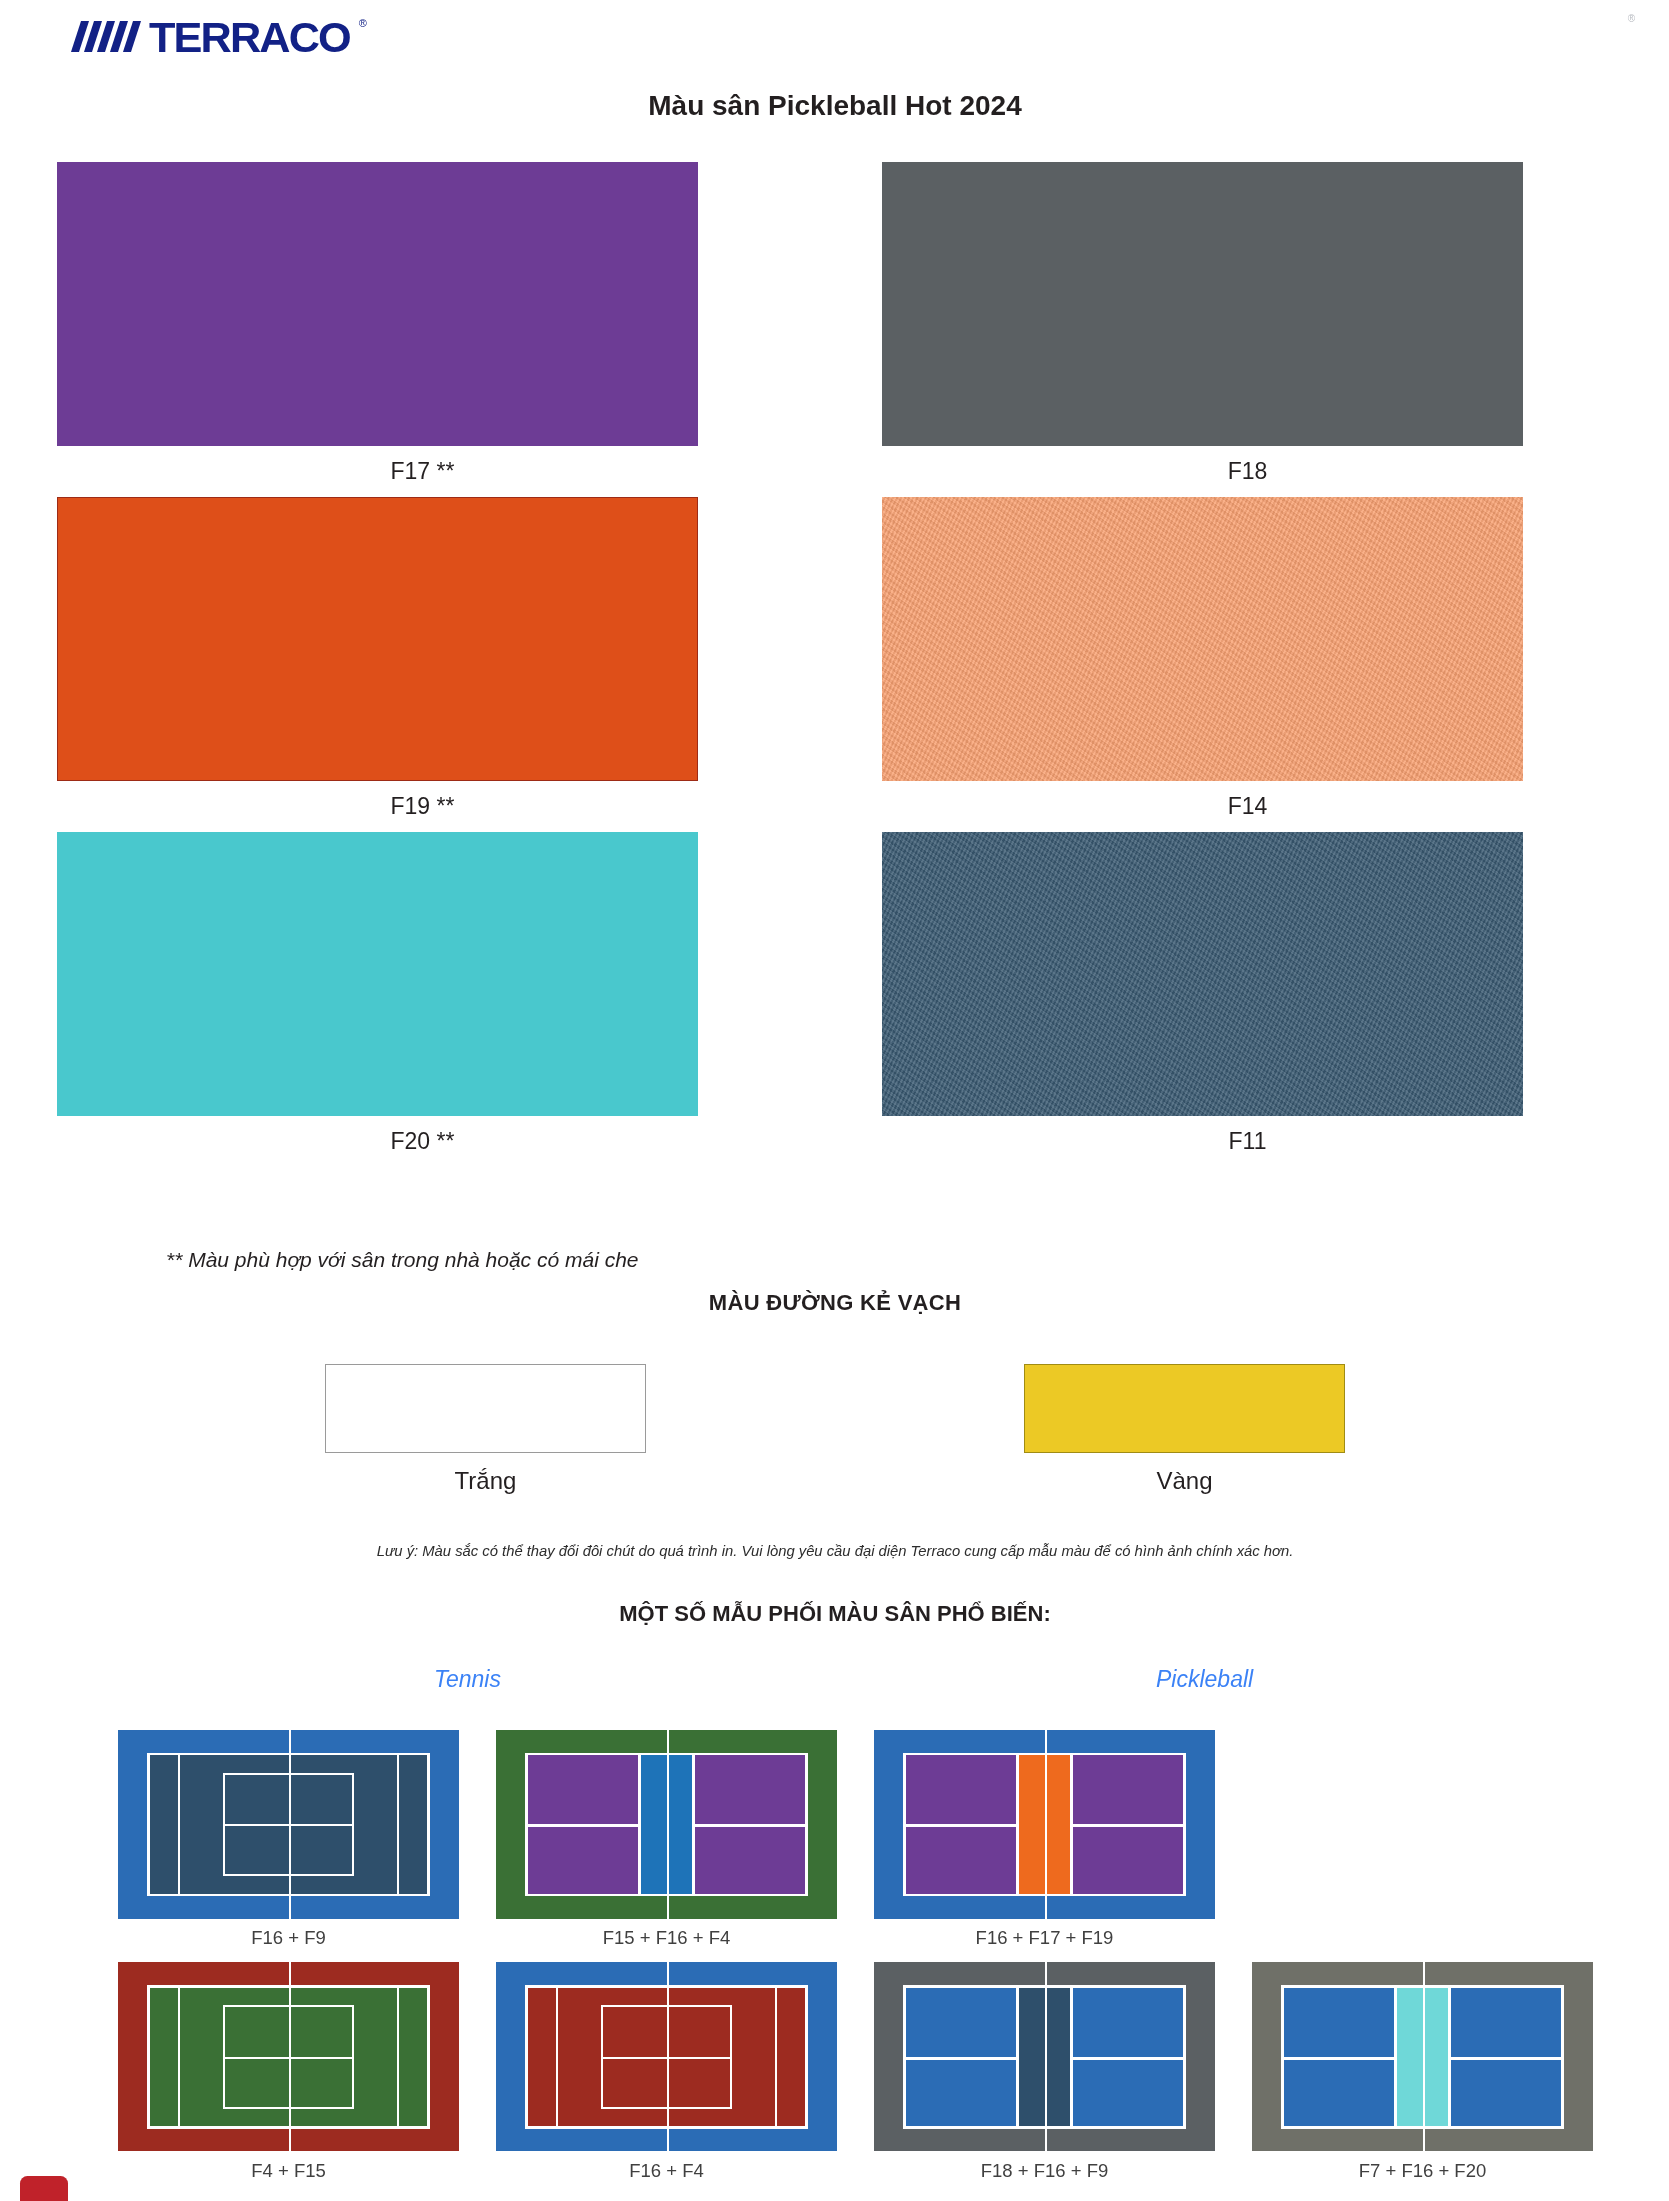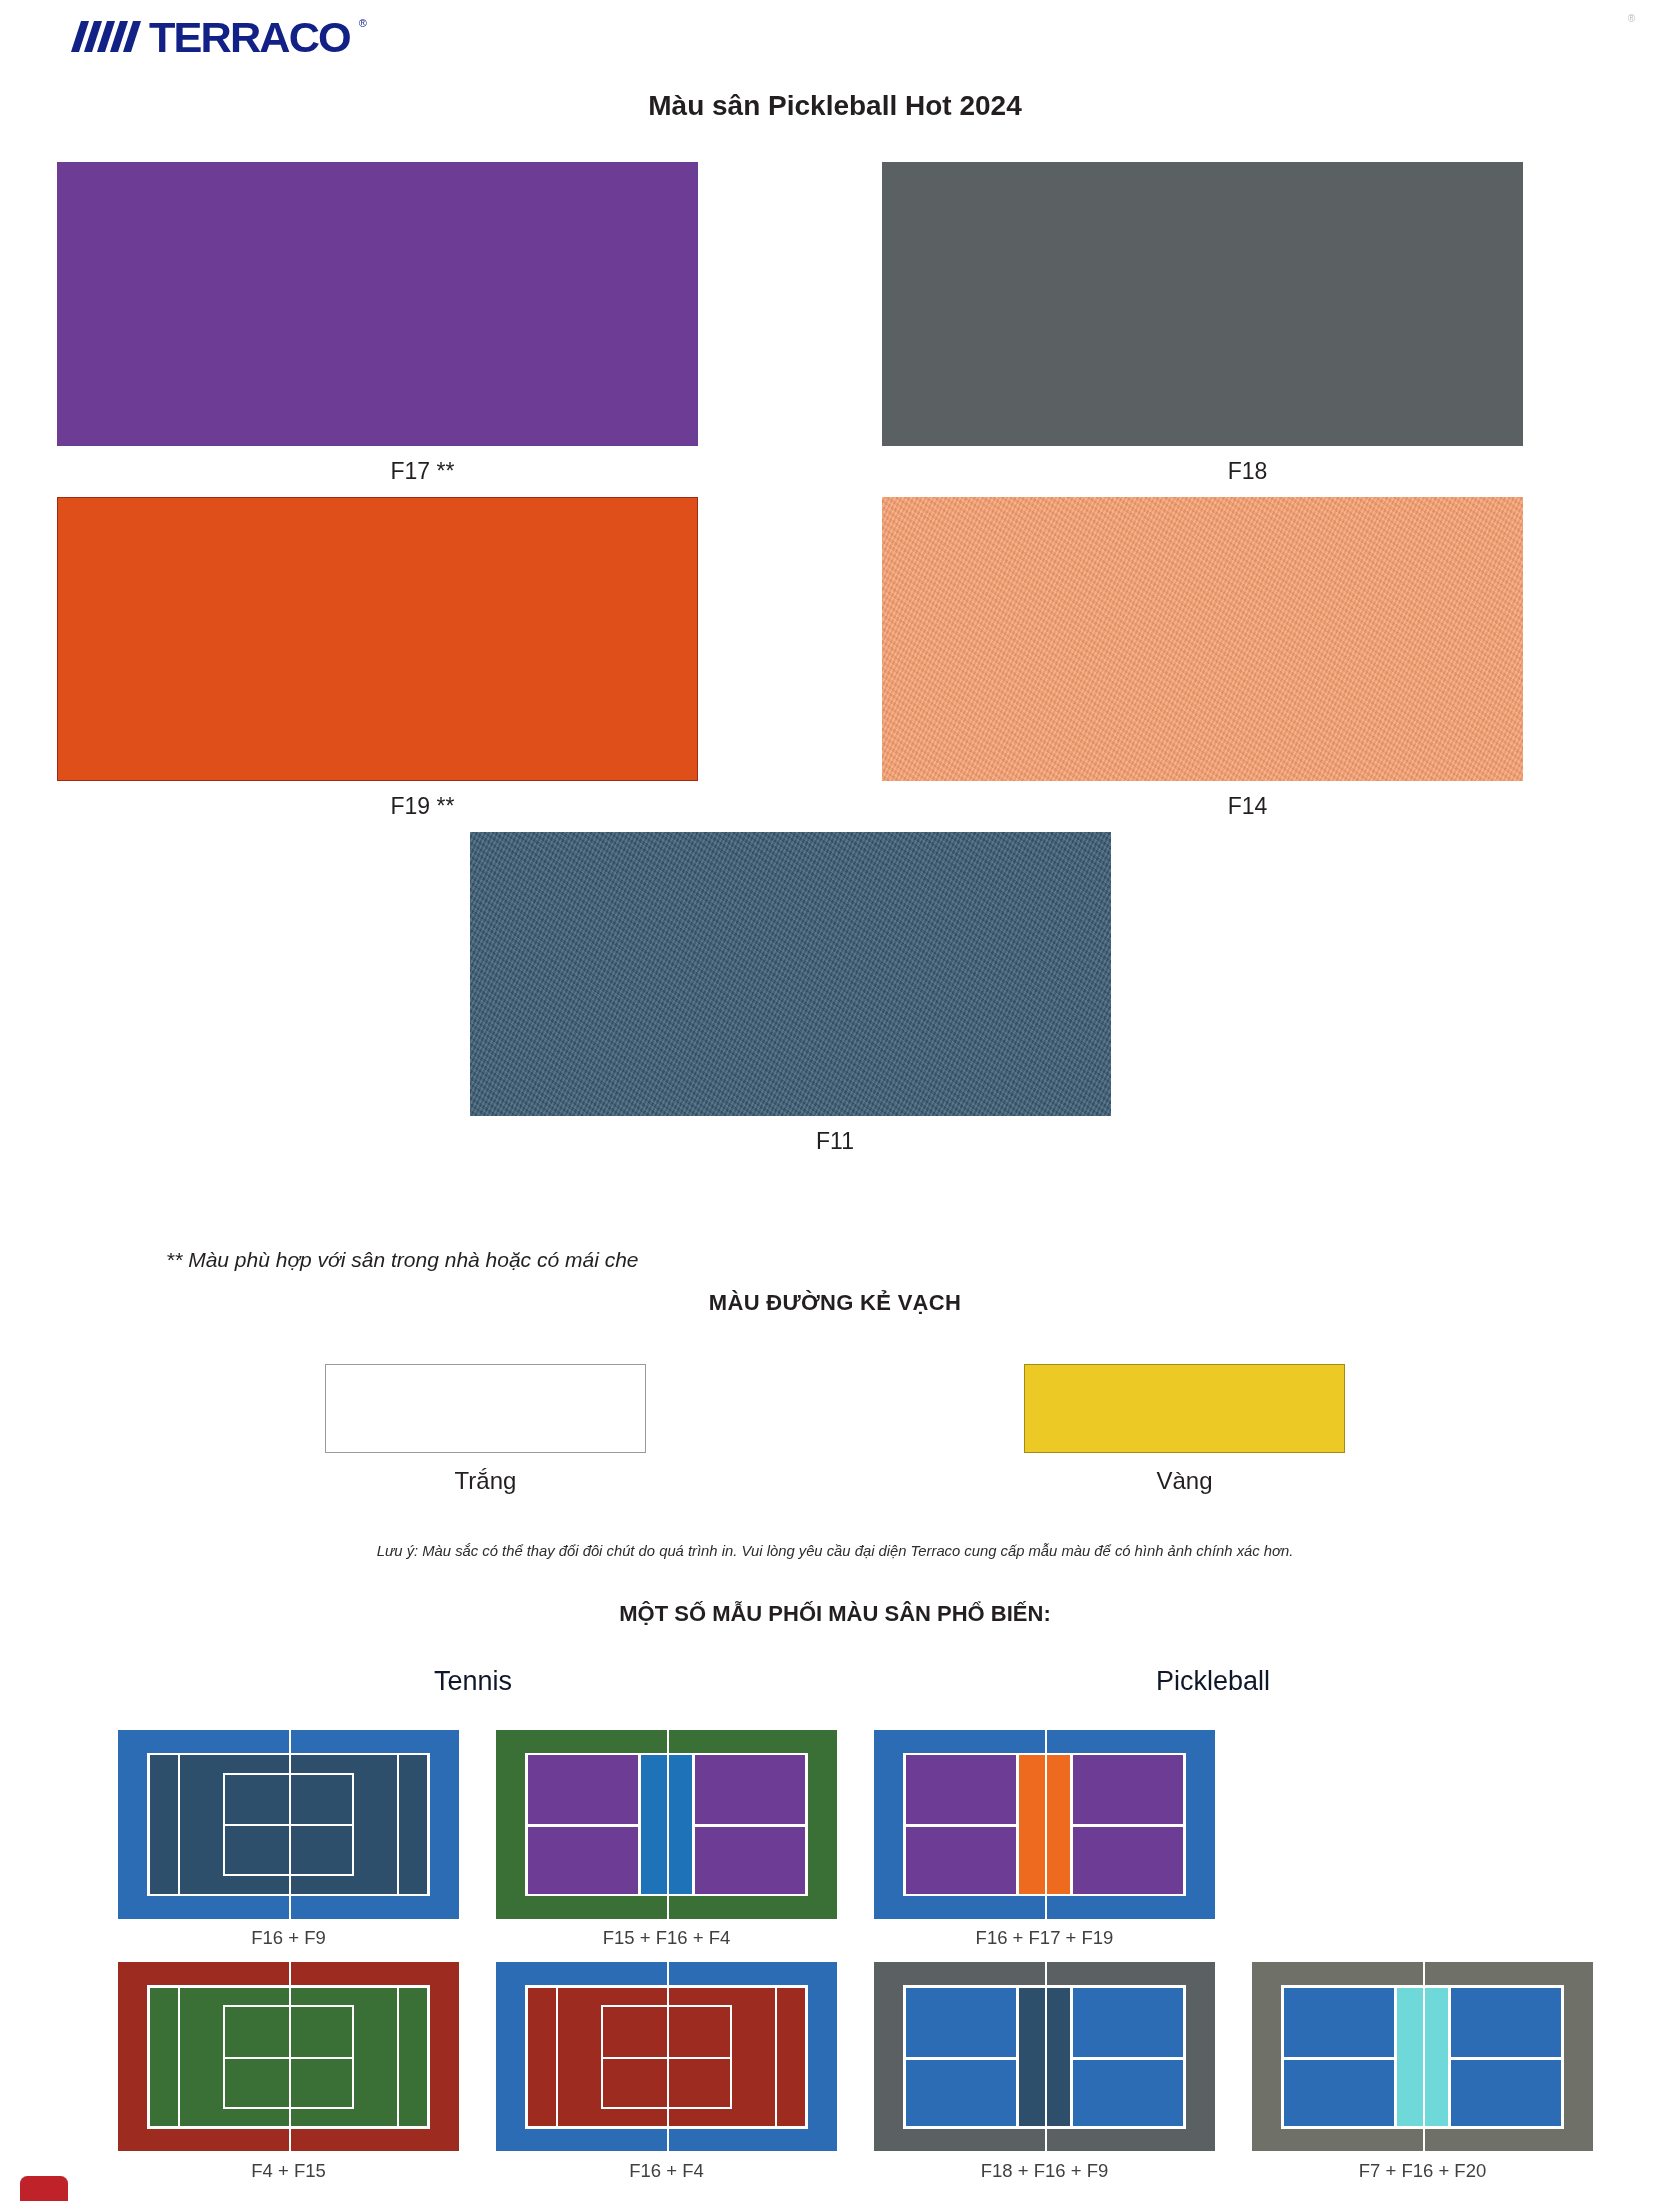--- a/index.html
+++ b/index.html
@@ -163,22 +163,23 @@
   }
   .combo-subheads {
     position: absolute;
     top: 1666px;
     left: 0;
     right: 0;
     height: 37px;
   }
   .combo-subheads span {
     position: absolute;
-    font-size: 27px;
-    color: #0f172a;
+    font-size: 23px;
+    color: #3b82f6;
+    font-style: italic;
   }
   .sub-tennis { left: 434px; }
   .sub-pickle { left: 1156px; }
 
   .court-grid {
     position: absolute;
     top: 1730px;
     left: 118px;
     width: 1440px;
   }
@@ -256,20 +257,24 @@
       <div class="swatch-label">F19 **</div>
     </div>
     <div class="swatch-cell">
       <div class="swatch-chip" id="chip-1-1" style="background: repeating-linear-gradient(115deg, rgba(255, 255, 255, 0.1) 0px, rgba(255, 255, 255, 0.1) 1.8px, rgba(0, 0, 0, 0.055) 1.8px, rgba(0, 0, 0, 0.055) 3.7px), repeating-linear-gradient(35deg, rgba(255, 255, 255, 0.07) 0px, rgba(255, 255, 255, 0.07) 2.8px, rgba(0, 0, 0, 0.05) 2.8px, rgba(0, 0, 0, 0.05) 5.5px) rgb(249, 161, 114);"></div>
       <div class="swatch-label">F14</div>
     </div>
   </div>
 
   <div class="swatch-row">
     <div class="swatch-cell">
+      <div class="swatch-chip" id="chip-2-0" style="background: rgb(73, 200, 205);"></div>
+      <div class="swatch-label">F20 **</div>
+    </div>
+    <div class="swatch-cell">
       <div class="swatch-chip" id="chip-2-1" style="background: repeating-linear-gradient(115deg, rgba(255, 255, 255, 0.1) 0px, rgba(255, 255, 255, 0.1) 1.8px, rgba(0, 0, 0, 0.055) 1.8px, rgba(0, 0, 0, 0.055) 3.7px), repeating-linear-gradient(35deg, rgba(255, 255, 255, 0.07) 0px, rgba(255, 255, 255, 0.07) 2.8px, rgba(0, 0, 0, 0.05) 2.8px, rgba(0, 0, 0, 0.05) 5.5px) rgb(58, 90, 114);"></div>
       <div class="swatch-label">F11</div>
     </div>
   </div>
 </div>
 
 <div class="indoor-note">** Màu phù hợp với sân trong nhà hoặc có mái che</div>
 
 <div class="line-heading">MÀU ĐƯỜNG KẺ VẠCH</div>
 <div class="line-grid">

